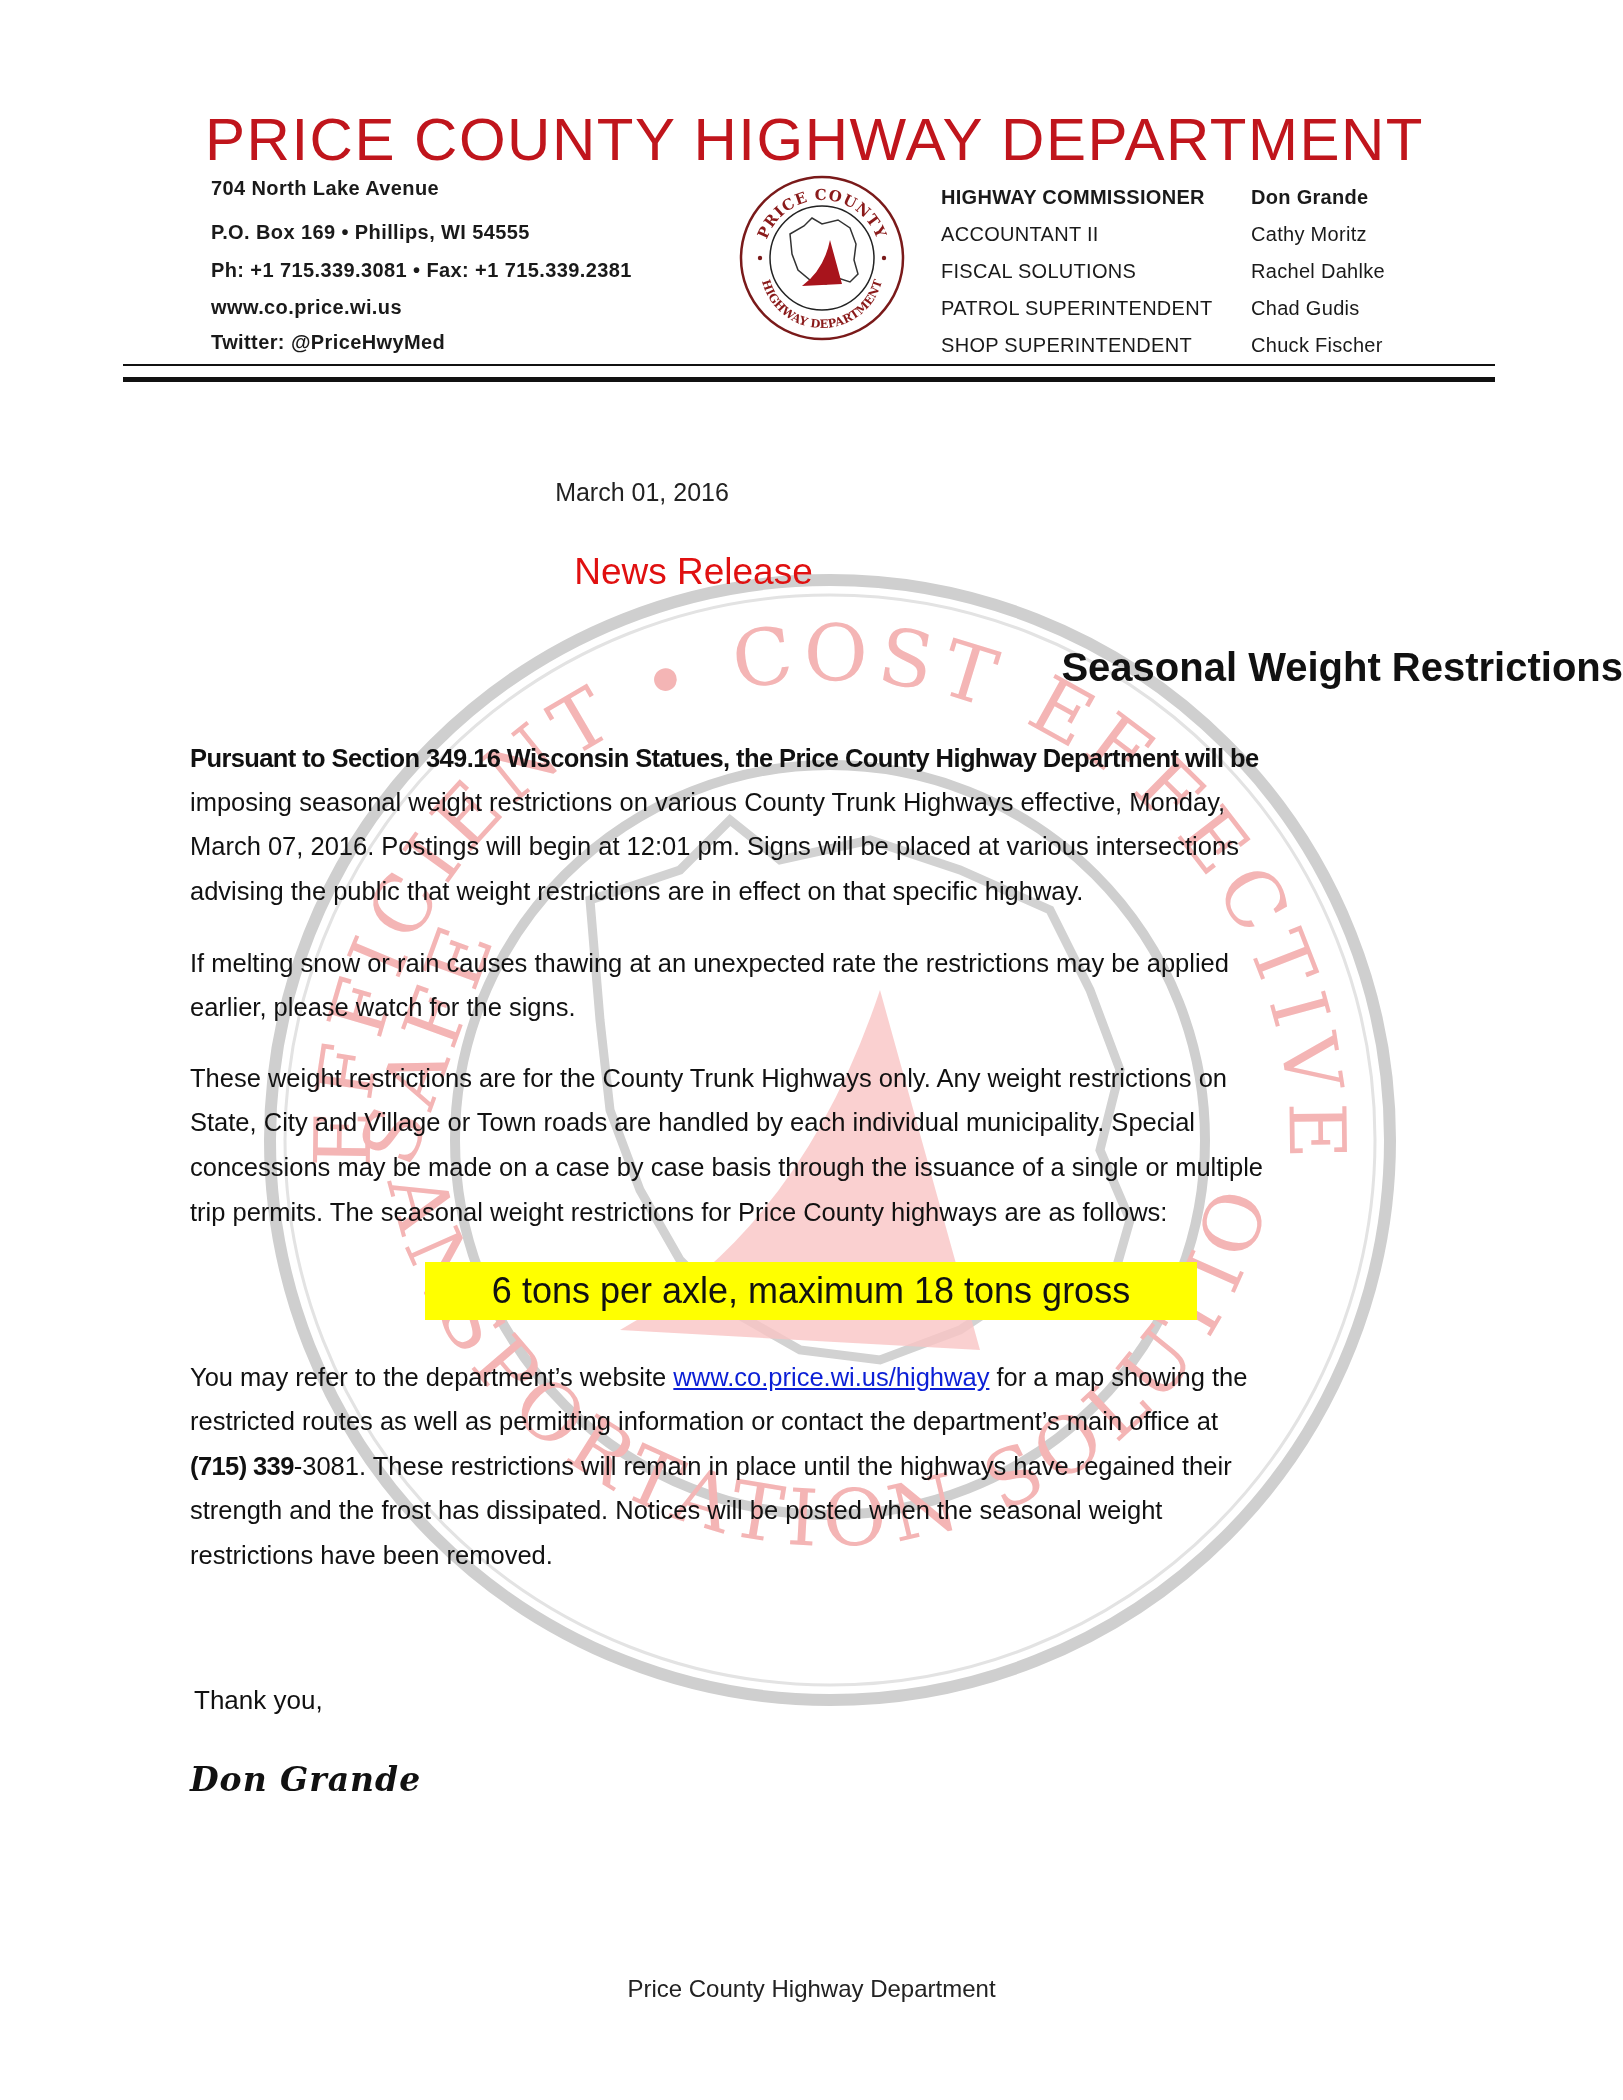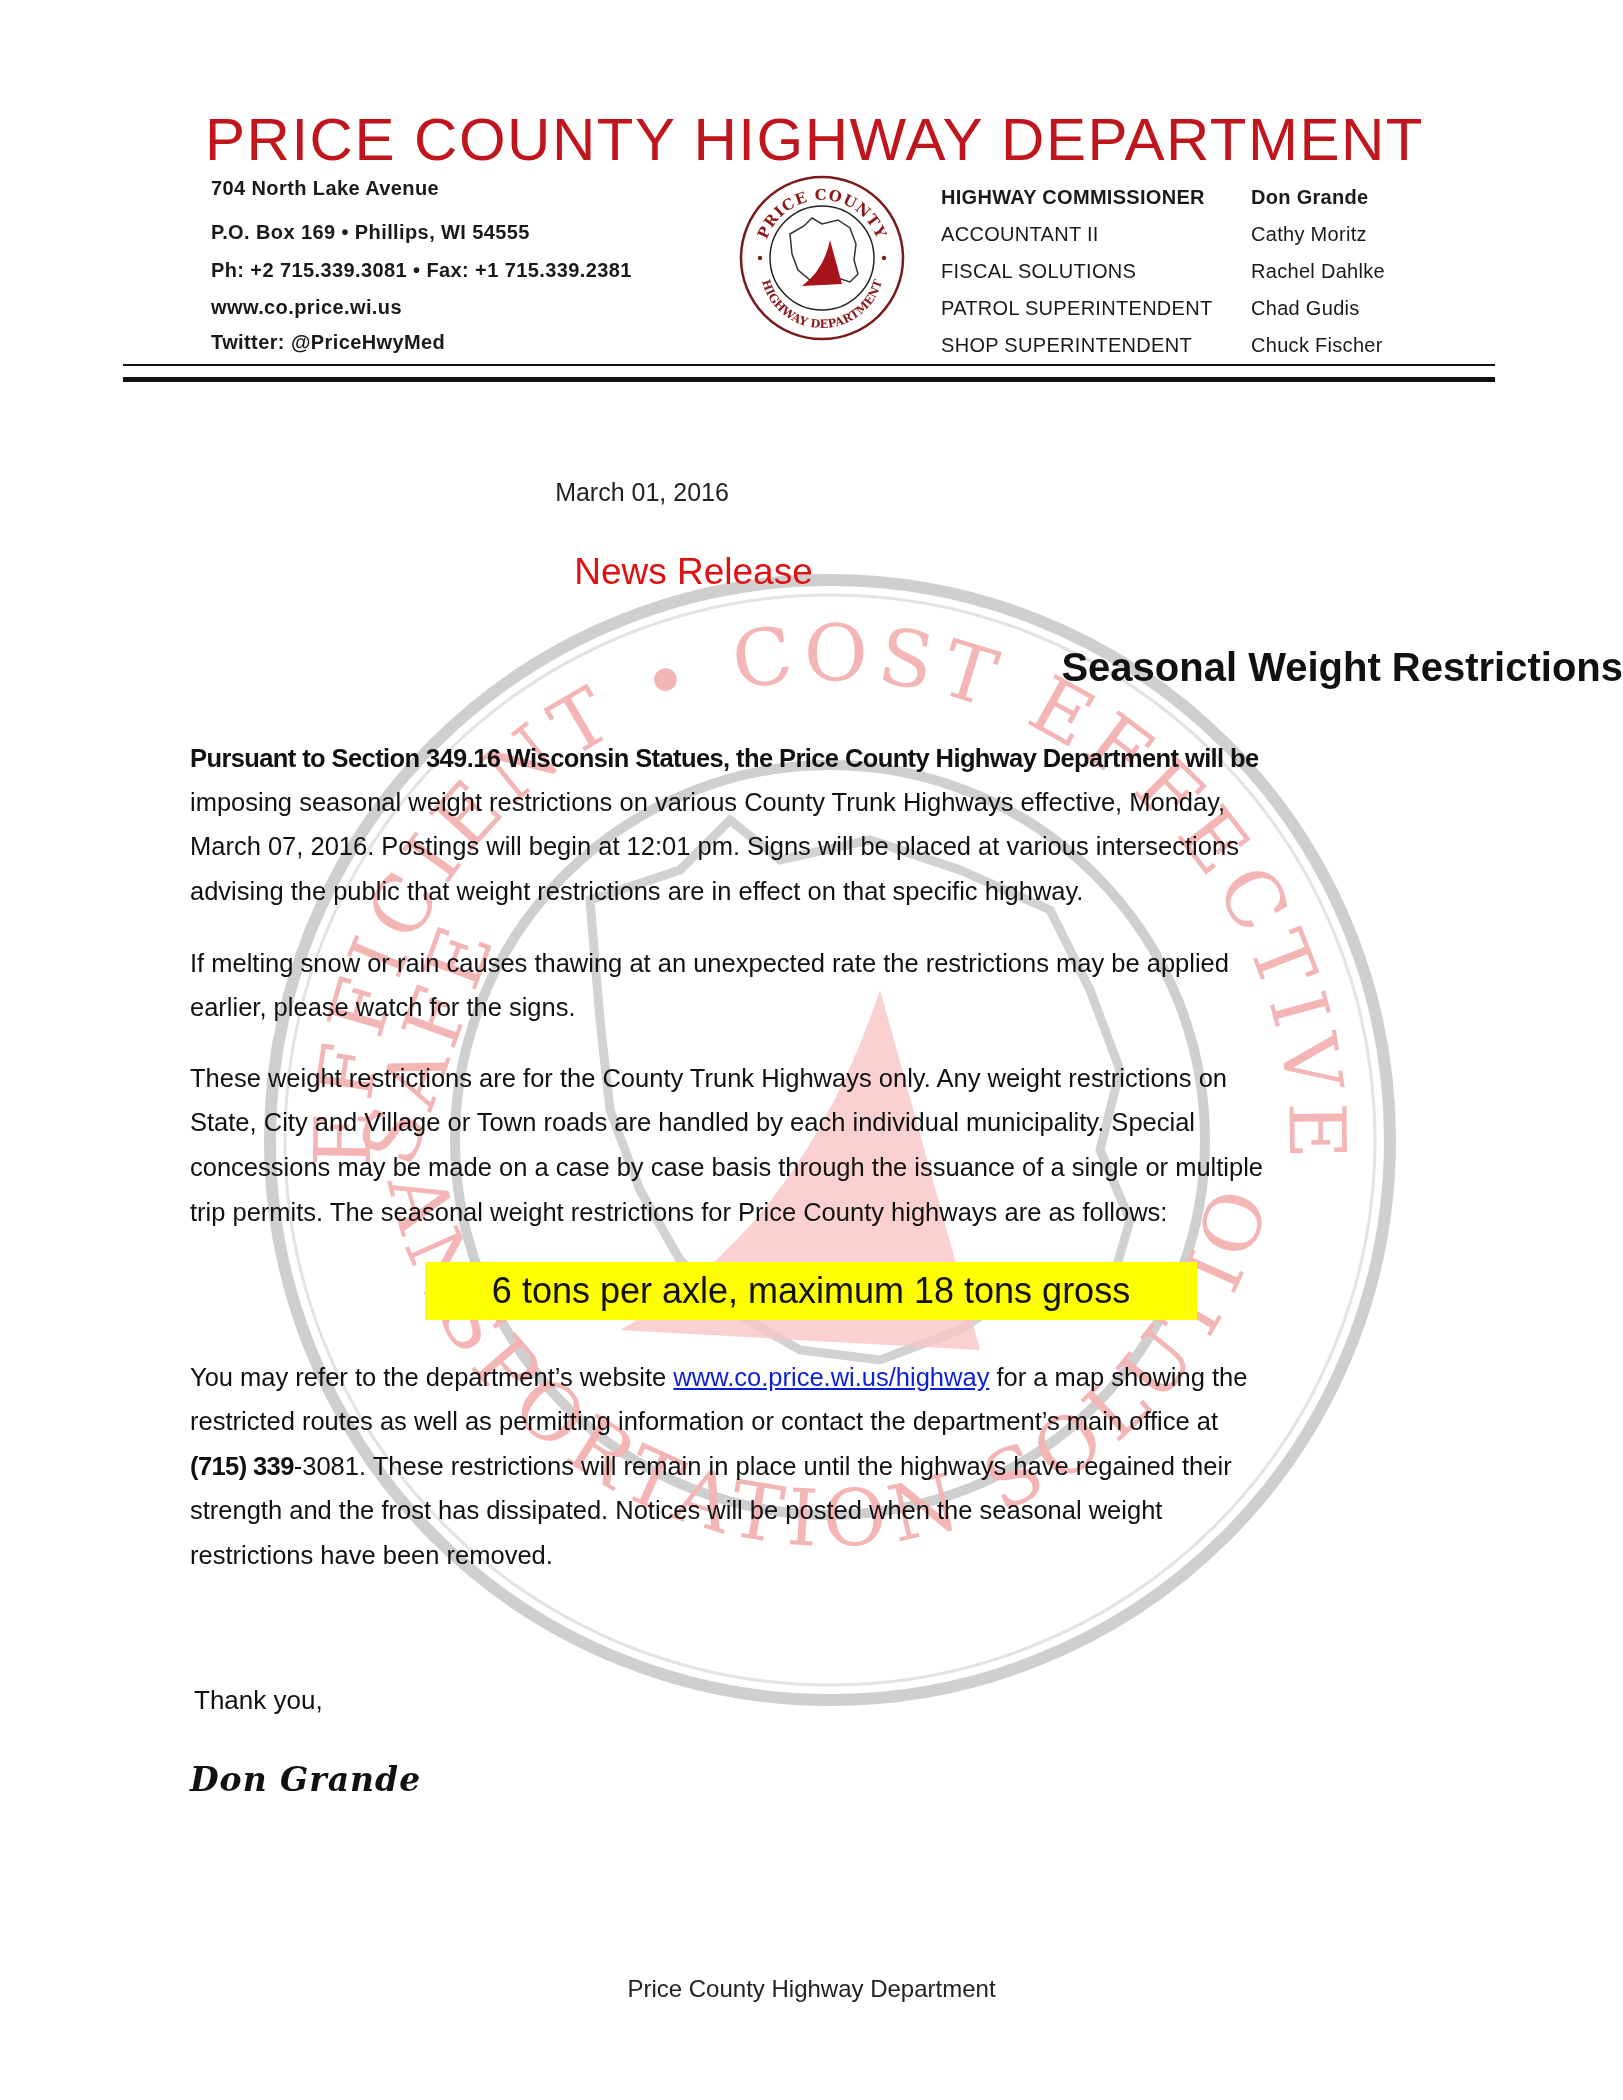--- a/index.html
+++ b/index.html
@@ -49,21 +49,21 @@
   <text font-family="DejaVu Serif, serif" font-size="78" fill="#f4b5b5" letter-spacing="8">
     <textPath href="#wmBottomArc" startOffset="50%" text-anchor="middle">TRANSPORTATION SOLUTIONS</textPath>
   </text>
   <text x="150" y="600" transform="rotate(-70 150 600)" font-family="DejaVu Serif, serif" font-size="78" fill="#f4b5b5" letter-spacing="8">SAFE</text>
 </svg>
 
 <div class="abs title">PRICE COUNTY HIGHWAY DEPARTMENT</div>
 
 <div class="abs addr" style="top:176px">704 North Lake Avenue</div>
 <div class="abs addr" style="top:220px">P.O. Box 169 • Phillips, WI 54555</div>
-<div class="abs addr" style="top:258px">Ph: +2 715.339.3081 • Fax: +1 715.339.2381</div>
+<div class="abs addr" style="top:258px">Ph: +1 715.339.3081 • Fax: +1 715.339.2381</div>
 <div class="abs addr" style="top:295px">www.co.price.wi.us</div>
 <div class="abs addr" style="top:330px">Twitter: @PriceHwyMed</div>
 
 <svg class="logo" viewBox="0 0 168 168">
   <defs>
     <path id="lgTop" d="M 26 84 A 58 58 0 0 1 142 84"></path>
     <path id="lgBot" d="M 22 92 A 62 62 0 0 0 146 92"></path>
   </defs>
   <circle cx="84" cy="84" r="81" fill="#fff" stroke="#7a1a1a" stroke-width="2.5"></circle>
   <circle cx="84" cy="84" r="52" fill="none" stroke="#222" stroke-width="1.5"></circle>

